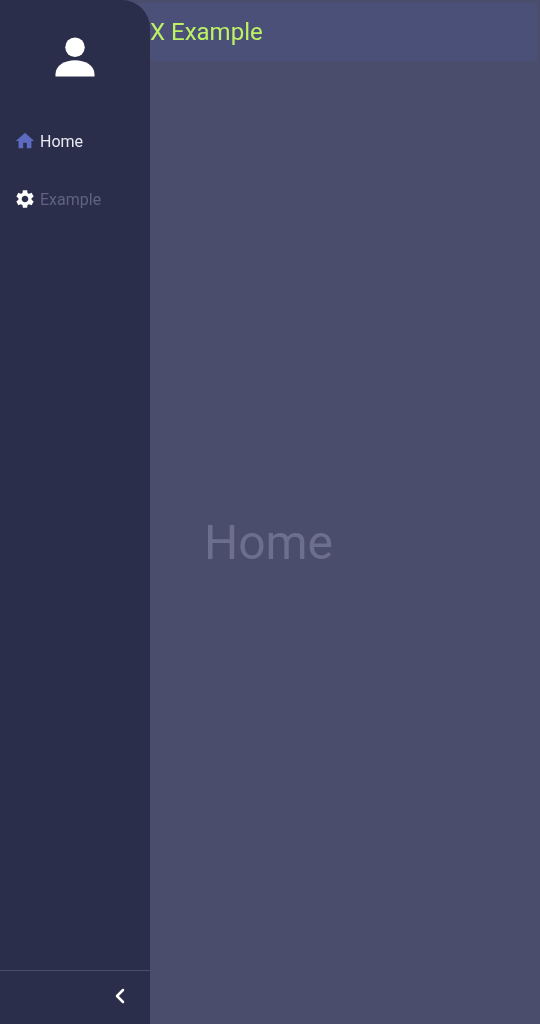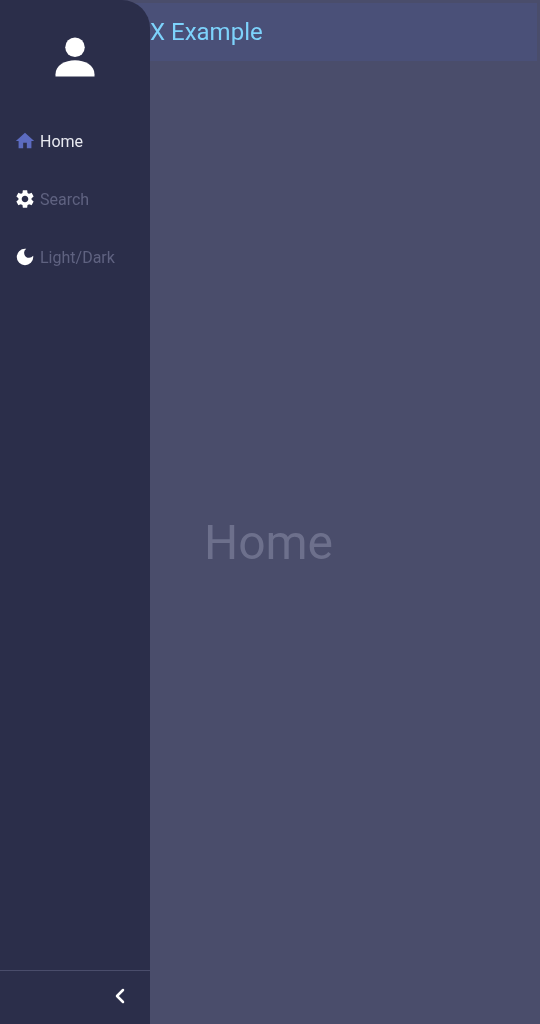--- a/index.html
+++ b/index.html
@@ -20,21 +20,21 @@
       top: 3px;
       left: 0;
       right: 3px;
       height: 58px;
       background: #4a5078;
       display: flex;
       align-items: center;
       padding-left: 150px;
     }
     .app-bar-title {
-      color: #7dd3fc;
+      color: #bef264;
       font-size: 24px;
       font-weight: 400;
     }
     .main-content {
       position: absolute;
       top: 61px;
       left: 0;
       right: 3px;
       bottom: 0;
       background: #4a4d6b;
@@ -144,31 +144,23 @@
       <span class="drawer-item-label">Home</span>
     </div>
 
 
     <div class="drawer-item inactive">
       <span class="icon">
         <svg viewBox="0 0 24 24" fill="#ffffff">
           <path d="M19.14 12.94c.04-.3.06-.61.06-.94 0-.32-.02-.64-.07-.94l2.03-1.58c.18-.14.23-.41.12-.61l-1.92-3.32c-.12-.22-.37-.29-.59-.22l-2.39.96c-.5-.38-1.03-.7-1.62-.94l-.36-2.54c-.04-.24-.24-.41-.48-.41h-3.84c-.24 0-.43.17-.47.41l-.36 2.54c-.59.24-1.13.57-1.62.94l-2.39-.96c-.22-.08-.47 0-.59.22L2.74 8.87c-.12.21-.08.47.12.61l2.03 1.58c-.05.3-.09.63-.09.94s.02.64.07.94l-2.03 1.58c-.18.14-.23.41-.12.61l1.92 3.32c.12.22.37.29.59.22l2.39-.96c.5.38 1.03.7 1.62.94l.36 2.54c.05.24.24.41.48.41h3.84c.24 0 .44-.17.47-.41l.36-2.54c.59-.24 1.13-.56 1.62-.94l2.39.96c.22.08.47 0 .59-.22l1.92-3.32c.12-.22.07-.47-.12-.61l-2.01-1.58zM12 15.6c-1.98 0-3.6-1.62-3.6-3.6s1.62-3.6 3.6-3.6 3.6 1.62 3.6 3.6-1.62 3.6-3.6 3.6z"></path>
         </svg>
       </span>
-      <span class="drawer-item-label">Search</span>
+      <span class="drawer-item-label">Example</span>
     </div>
 
-    <div class="drawer-item inactive">
-      <span class="icon">
-        <svg viewBox="0 0 24 24" fill="#ffffff">
-          <path d="M12 3a9 9 0 1 0 9 9c0-.46-.04-.92-.1-1.36a5.389 5.389 0 0 1-4.4 2.26 5.403 5.403 0 0 1-3.14-9.8c-.44-.06-.9-.1-1.36-.1z"></path>
-        </svg>
-      </span>
-      <span class="drawer-item-label">Light/Dark</span>
-    </div>
   </div>
 
   <div class="drawer-footer">
     <span class="chevron-icon">
       <svg viewBox="0 0 24 24" fill="none" stroke="#ffffff" stroke-width="2.5" stroke-linecap="round" stroke-linejoin="round">
         <polyline points="15 18 9 12 15 6"></polyline>
       </svg>
     </span>
   </div>
 </div>

